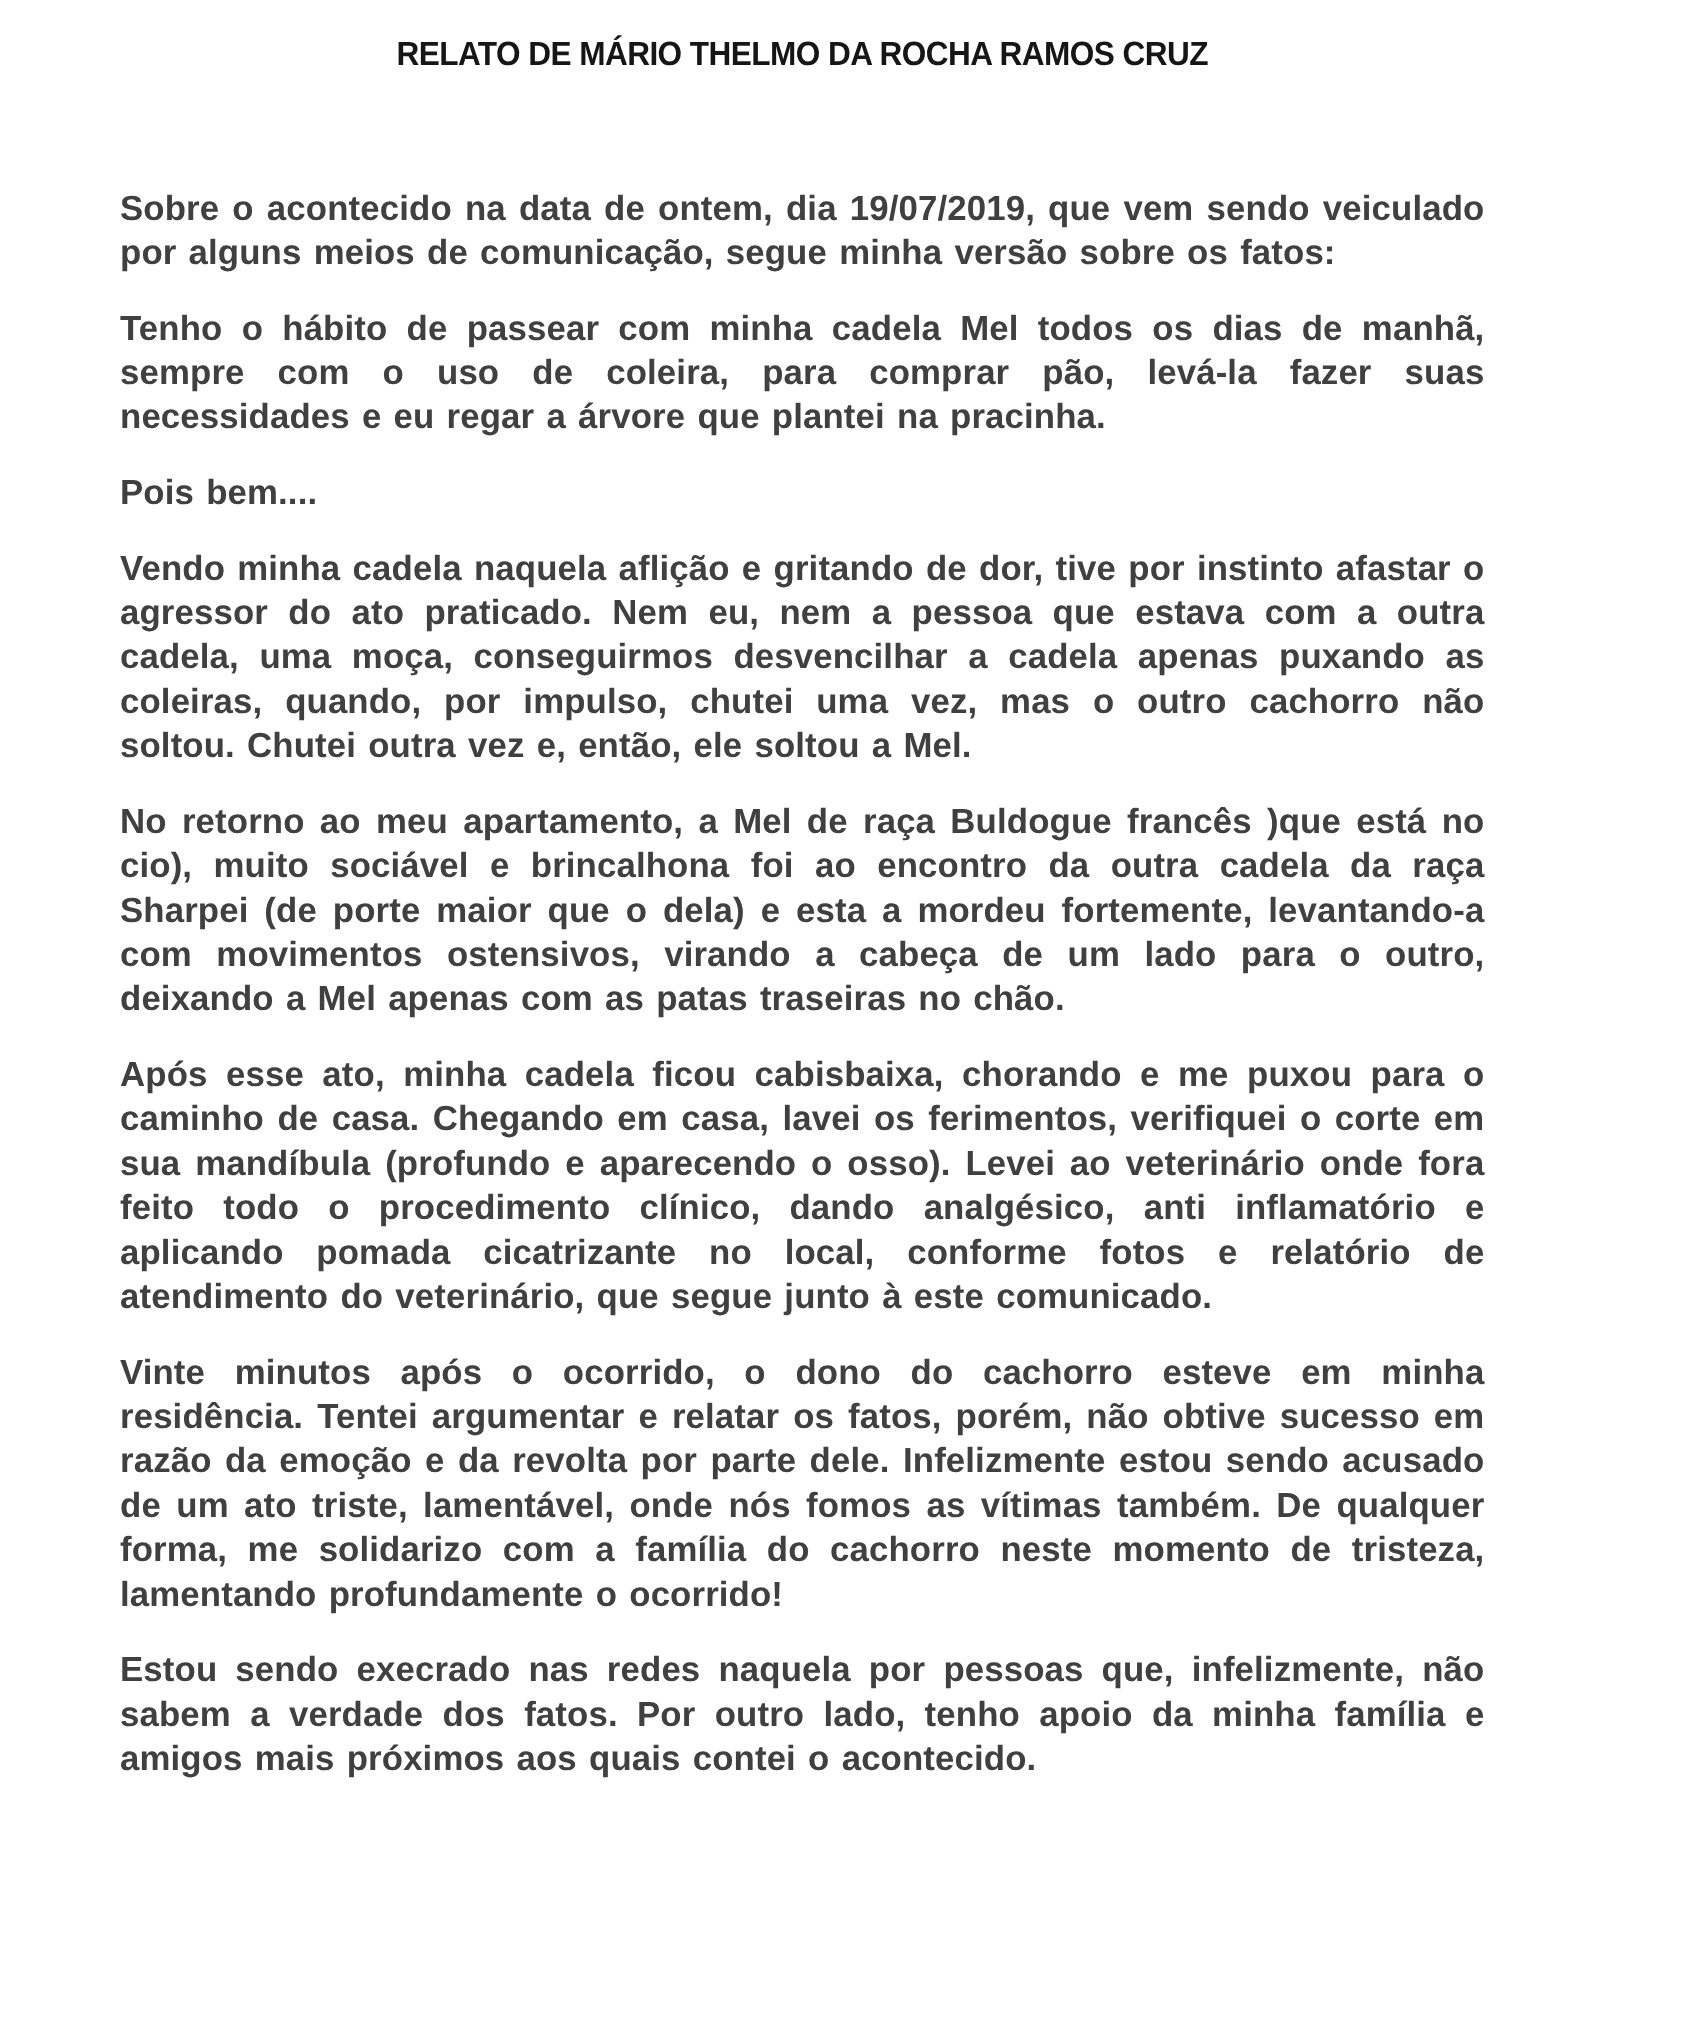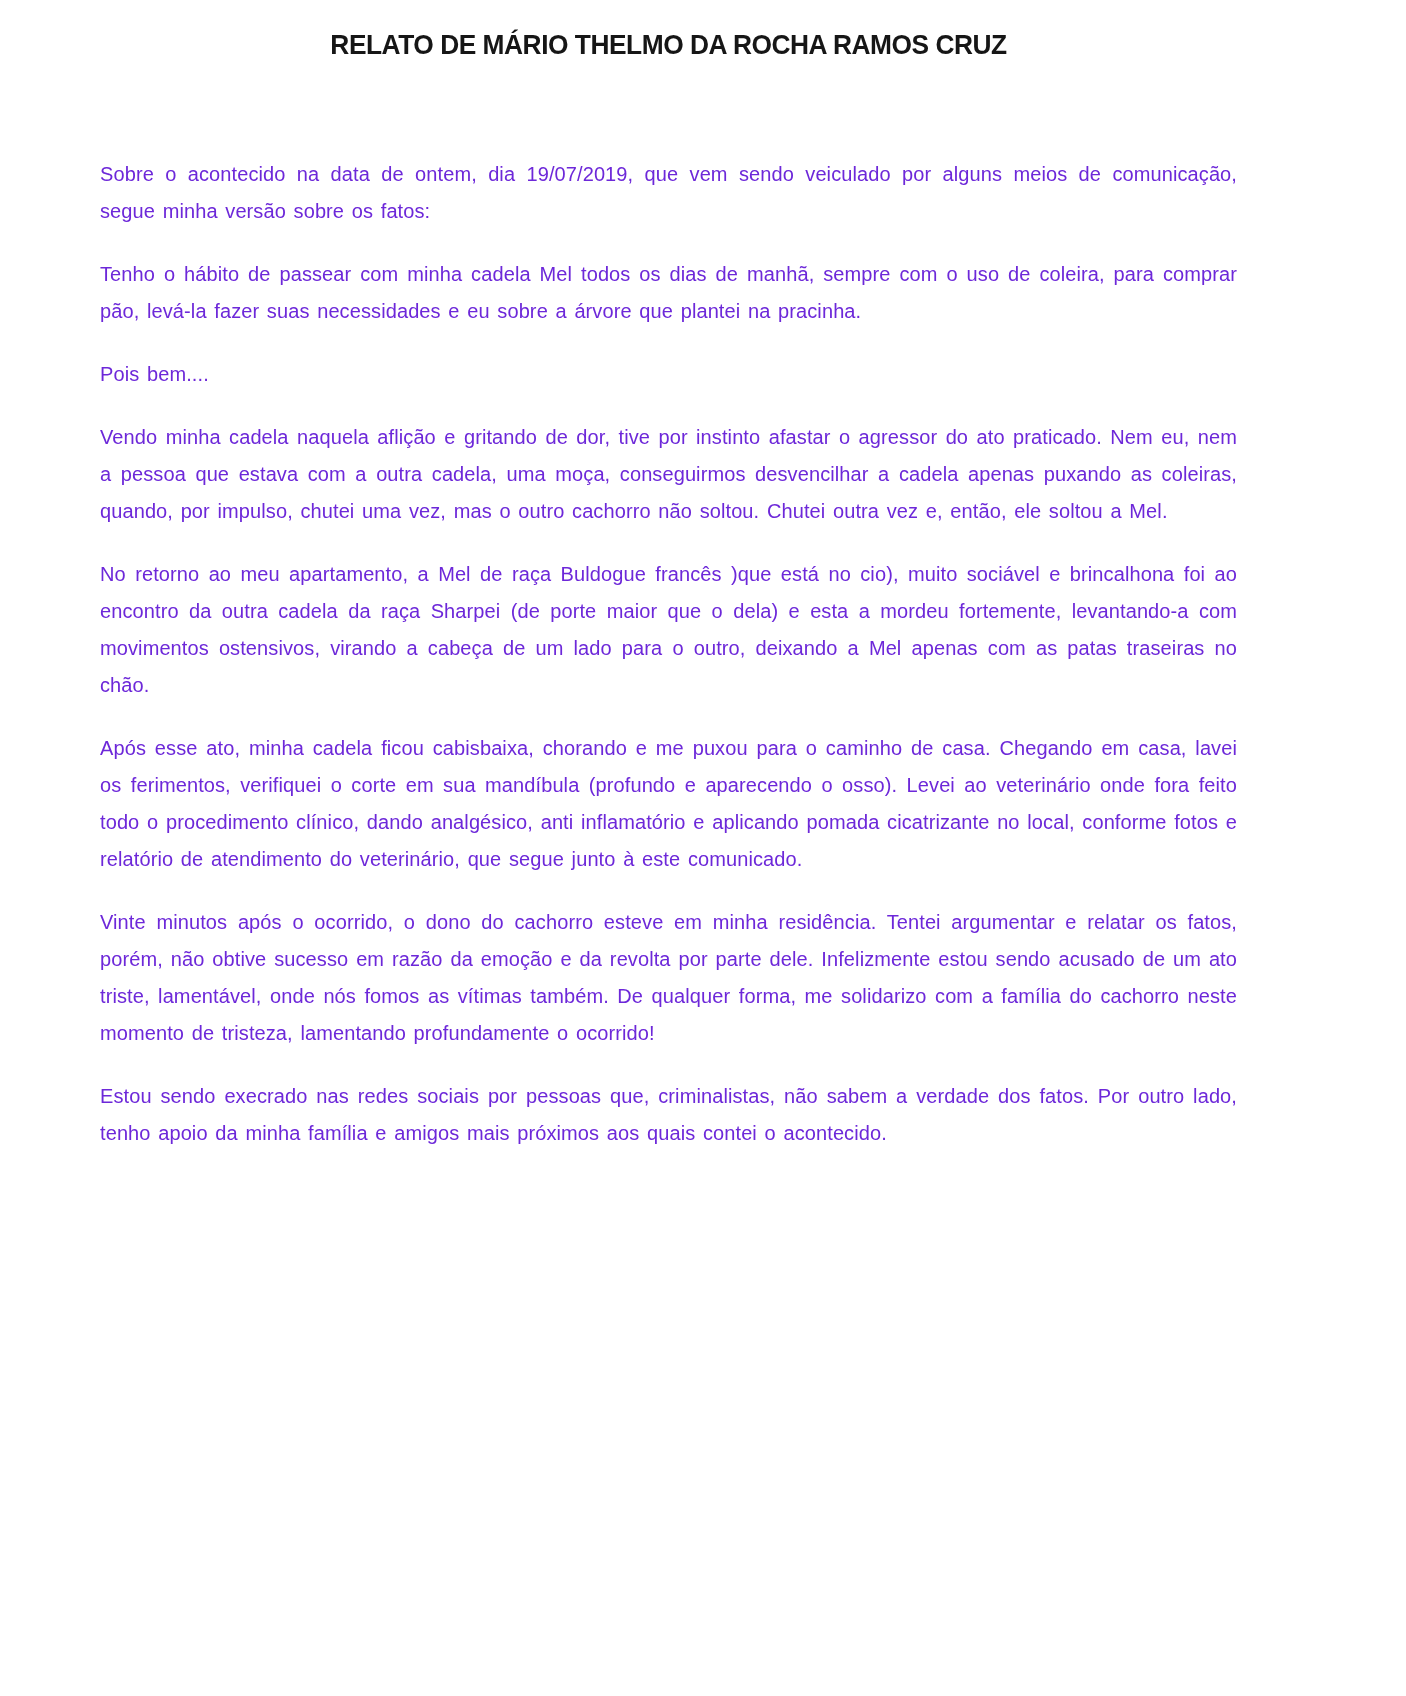--- a/index.html
+++ b/index.html
@@ -29,40 +29,40 @@
     font-weight: 700;
     letter-spacing: -0.5px;
     text-align: center;
     color: #161616;
     
     transform: scaleX(0.94);
     transform-origin: center top;
   }
   .doc-body p {
     margin: 0 0 26px 0;
-    font-size: 20px;
+    font-size: 29px;
     line-height: 37px;
-    font-weight: 400;
+    font-weight: 700;
     letter-spacing: 0.1px;
     word-spacing: 2px;
     text-align: justify;
-    color: #6d28d9;
+    color: #404040;
   }
   .doc-body p:last-child {
     margin-bottom: 0;
   }
 </style>
 </head>
 <body>
 
 <div class="page">
   <h1 class="doc-title">RELATO DE MÁRIO THELMO DA ROCHA RAMOS CRUZ</h1>
   <div class="doc-body">
       <p>Sobre o acontecido na data de ontem, dia 19/07/2019, que vem sendo veiculado por alguns meios de comunicação, segue minha versão sobre os fatos:</p>
-      <p>Tenho o hábito de passear com minha cadela Mel todos os dias de manhã, sempre com o uso de coleira, para comprar pão, levá-la fazer suas necessidades e eu sobre a árvore que plantei na pracinha.</p>
+      <p>Tenho o hábito de passear com minha cadela Mel todos os dias de manhã, sempre com o uso de coleira, para comprar pão, levá-la fazer suas necessidades e eu regar a árvore que plantei na pracinha.</p>
       <p>Pois bem....</p>
       <p>Vendo minha cadela naquela aflição e gritando de dor, tive por instinto afastar o agressor do ato praticado. Nem eu, nem a pessoa que estava com a outra cadela, uma moça, conseguirmos desvencilhar a cadela apenas puxando as coleiras, quando, por impulso, chutei uma vez, mas o outro cachorro não soltou. Chutei outra vez e, então, ele soltou a Mel.</p>
       <p>No retorno ao meu apartamento, a Mel de raça Buldogue francês )que está no cio), muito sociável e brincalhona foi ao encontro da outra cadela da raça Sharpei (de porte maior que o dela) e esta a mordeu fortemente, levantando-a com movimentos ostensivos, virando a cabeça de um lado para o outro, deixando a Mel apenas com as patas traseiras no chão.</p>
       <p>Após esse ato, minha cadela ficou cabisbaixa, chorando e me puxou para o caminho de casa. Chegando em casa, lavei os ferimentos, verifiquei o corte em sua mandíbula (profundo e aparecendo o osso). Levei ao veterinário onde fora feito todo o procedimento clínico, dando analgésico, anti inflamatório e aplicando pomada cicatrizante no local, conforme fotos e relatório de atendimento do veterinário, que segue junto à este comunicado.</p>
       <p>Vinte minutos após o ocorrido, o dono do cachorro esteve em minha residência. Tentei argumentar e relatar os fatos, porém, não obtive sucesso em razão da emoção e da revolta por parte dele. Infelizmente estou sendo acusado de um ato triste, lamentável, onde nós fomos as vítimas também. De qualquer forma, me solidarizo com a família do cachorro neste momento de tristeza, lamentando profundamente o ocorrido!</p>
-      <p>Estou sendo execrado nas redes sociais por pessoas que, criminalistas, não sabem a verdade dos fatos. Por outro lado, tenho apoio da minha família e amigos mais próximos aos quais contei o acontecido.</p>
+      <p>Estou sendo execrado nas redes naquela por pessoas que, infelizmente, não sabem a verdade dos fatos. Por outro lado, tenho apoio da minha família e amigos mais próximos aos quais contei o acontecido.</p>
     </div>
 </div>
 
 </body></html>

